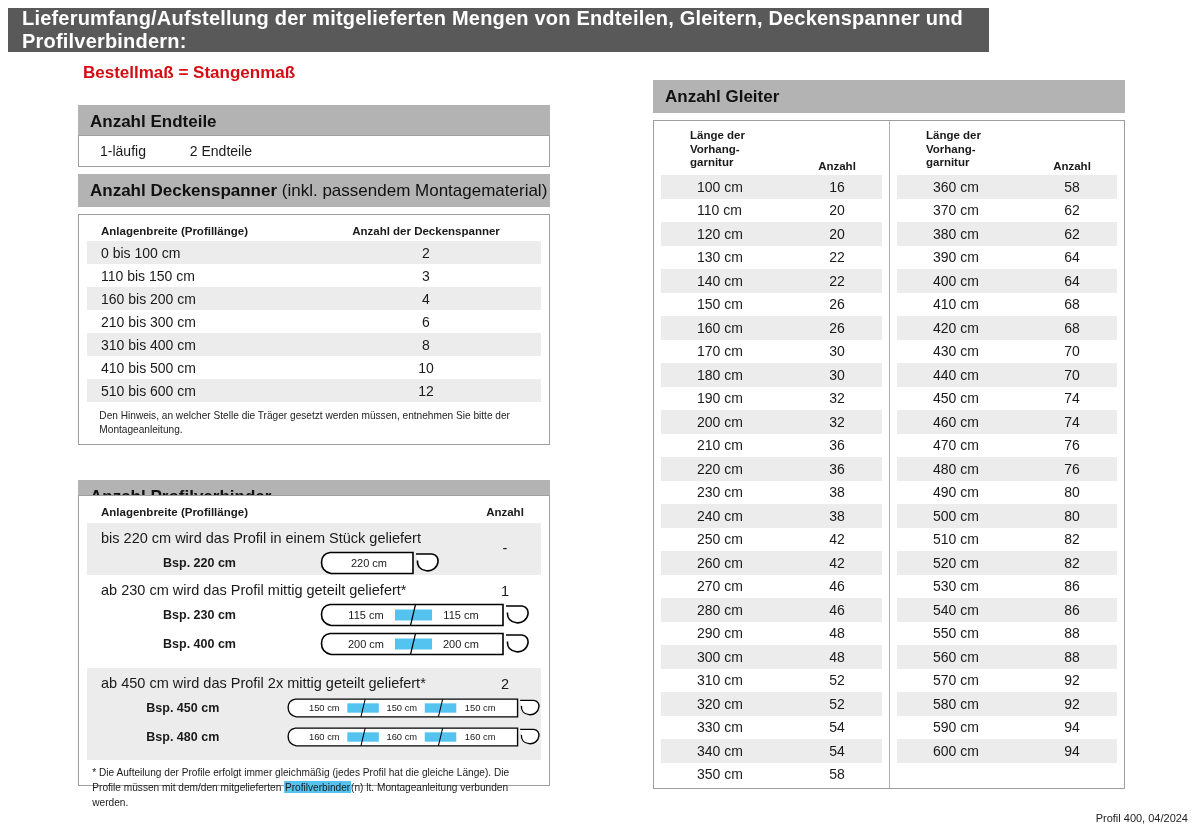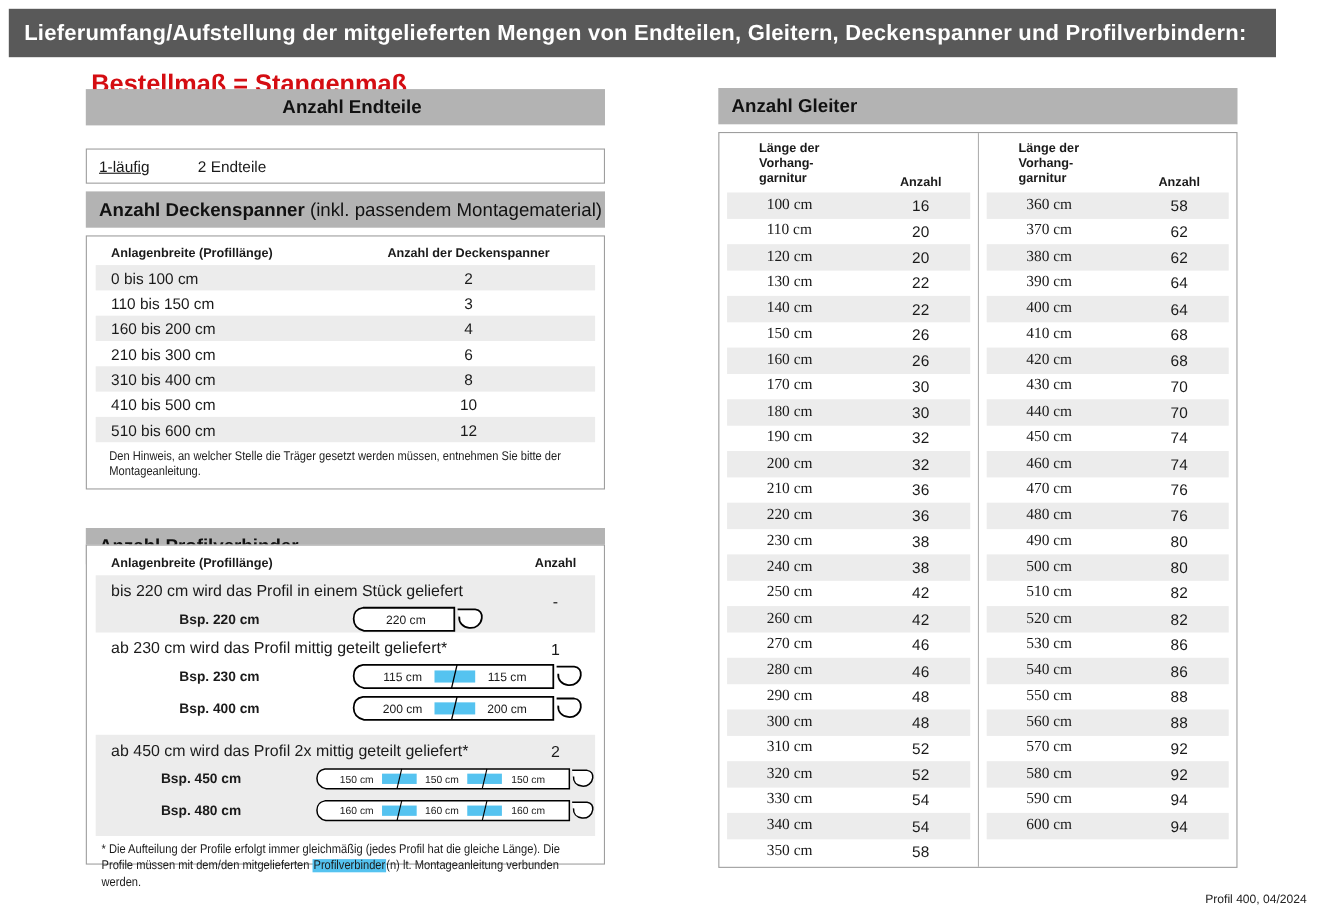--- a/index.html
+++ b/index.html
@@ -2,42 +2,42 @@
 <html><head>
 <meta charset="utf-8">
 <style>
   * { margin:0; padding:0; box-sizing:border-box; }
   html,body { background:#fff; }
   .canvas {
     position:relative; width:1200px; height:833px; background:#ffffff;
     font-family:"Liberation Sans", sans-serif; color:#1a1a1a; overflow:hidden;
   }
   .title-bar {
-    position:absolute; left:8px; top:8px; width:1152px; height:44px;
+    position:absolute; left:8px; top:8px; width:981px; height:44px;
     background:#595959; color:#fff; display:flex; align-items:center;
     padding-left:14px; font-size:20px; font-weight:bold; letter-spacing:0.2px;
   }
   .subtitle {
     position:absolute; left:83px; top:63px; color:#d40d12;
-    font-size:23px; font-weight:bold;
+    font-size:17px; font-weight:bold;
   }
   .sec-header {
     position:absolute; left:78px; width:472px; height:33px; background:#b3b3b3;
     color:#111; font-size:17px; font-weight:bold; line-height:33px; padding-left:12px;
   }
   .sec-header .hdr-rest { font-weight:normal; }
   .box {
     position:absolute; left:78px; width:472px; background:#fff;
     border:1px solid #9e9e9e;
   }
   
-  #hdr-endteile { top:81px;text-align:center; }
+  #hdr-endteile { top:105px; }
   #box-endteile { top:135px; height:32px; }
   .et-row { line-height:30px; font-size:14px; }
-  .et-label { margin-left:11px;text-decoration:underline; }
+  .et-label { margin-left:21px; }
   .et-value { margin-left:40px; }
   
   #hdr-deckenspanner { top:174px; }
   #box-deckenspanner { top:214px; height:231px; padding:5px 8px 0 8px; }
   .tbl-colhead { display:flex; height:21px; align-items:center; font-size:11.5px; font-weight:bold; }
   .dk-col1 { flex:1; padding-left:14px; }
   .dk-col2 { width:230px; text-align:center; }
   .dk-row { display:flex; height:23px; align-items:center; font-size:14px; }
   .dk-rows .dk-row:nth-of-type(odd) { background:#ececec; }
   .dk-range { flex:1; padding-left:14px; }
@@ -71,21 +71,21 @@
   
   #hdr-gleiter { left:653px; top:80px; }
   #box-gleiter { left:653px; top:120px; height:669px; display:flex; }
   .gl-half { width:235px; padding:4px 7px 0 7px; }
   .gl-half.right { border-left:1px solid #b0b0b0; }
   .gl-head { display:flex; height:50px; font-size:11.5px; font-weight:bold; }
   .gl-head-len { padding-left:29px; padding-top:4px; line-height:13.5px; }
   .gl-head-count { margin-left:auto; width:90px; text-align:center; align-self:flex-end; padding-bottom:3px; }
   .gl-row { display:flex; height:23.5px; align-items:center; font-size:14px; }
   .gl-rows .gl-row:nth-of-type(odd) { background:#ececec; }
-  .gl-len { flex:1; padding-left:36px;font-family:Liberation Serif, serif; }
+  .gl-len { flex:1; padding-left:36px; }
   .gl-count { width:90px; text-align:center; }
   .page-footer { position:absolute; right:12px; top:812px; font-size:11px; color:#222;margin-left:35px; }
 </style>
 </head>
 <body>
 
 <div class="canvas">
 
   <header class="title-bar">
     <span>Lieferumfang/Aufstellung der mitgelieferten Mengen von Endteilen, Gleitern, Deckenspanner und Profilverbindern:</span>

